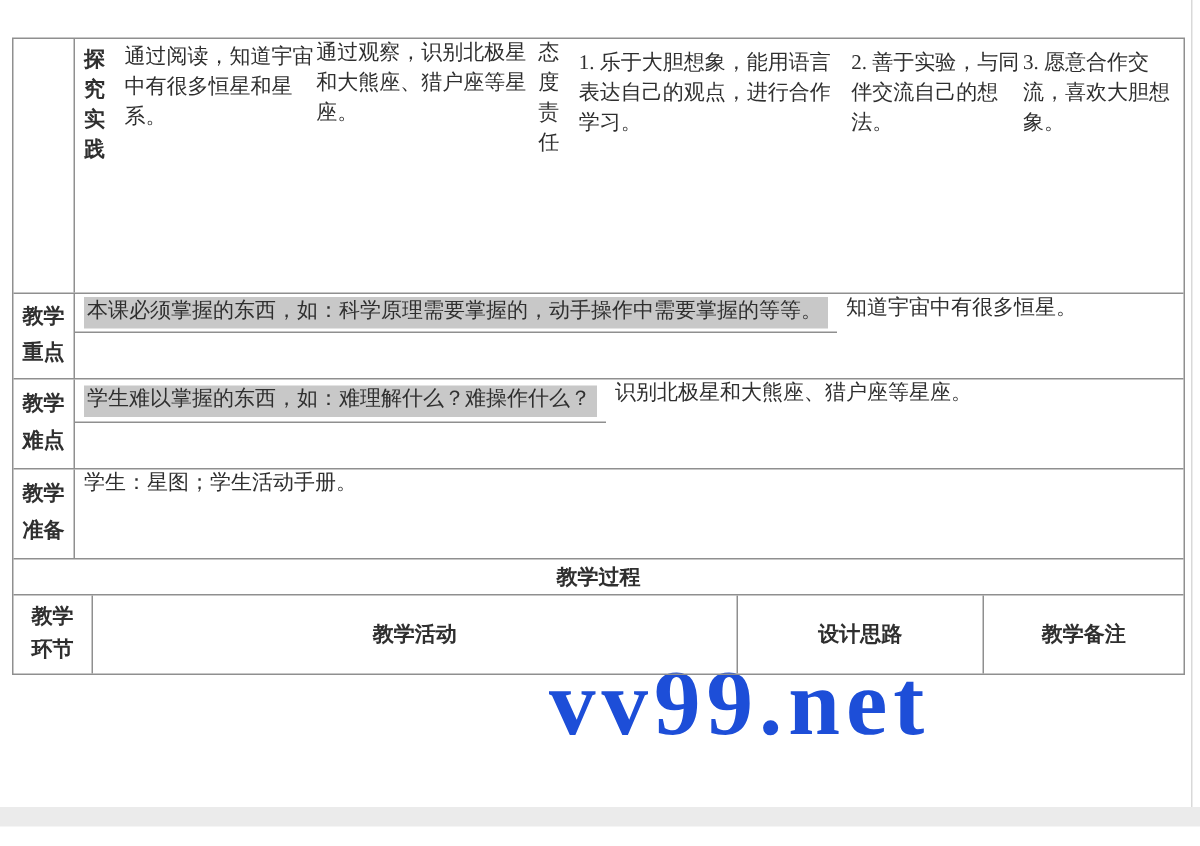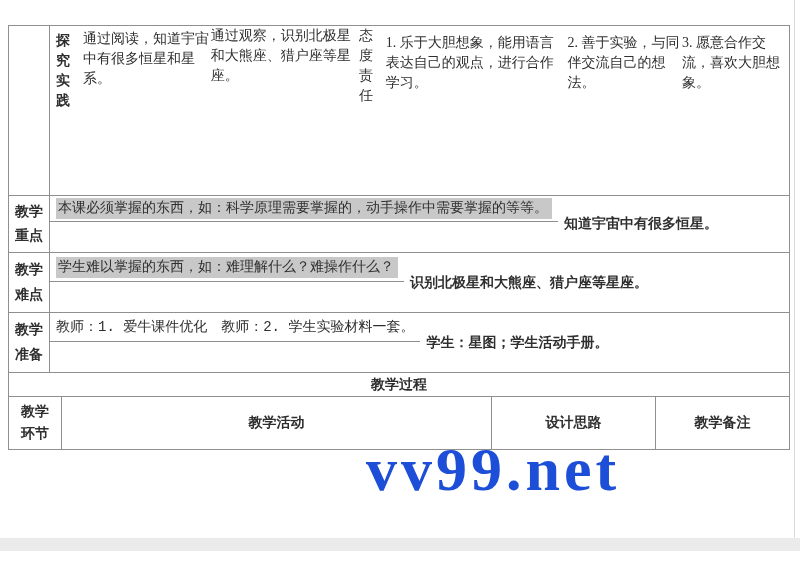--- a/index.html
+++ b/index.html
@@ -63,21 +63,21 @@
   .obj-l2 { line-height:20px; }
   .obj-h2 { font-weight:normal; line-height:20px; }
   .obj-n  { margin-top:7px; line-height:20px; }
 
   
   .row-pair .sub1 {
     height:26px; border-bottom:1px solid #8f8f8f;
     display:flex; align-items:center; padding:0 6px;font-family:Liberation Mono, monospace;
   }
   .row-pair .sub2 {
-    flex:1; display:flex; align-items:center; padding:0 6px;font-weight:bold;
+    flex:1; display:flex; align-items:flex-start; padding:0 6px;
   }
   .row-keypoints .sub1 { height:26px; }
   .row-keypoints { height:57px; }
   .row-difficulties { height:60px; }
   .row-difficulties .sub1 { height:29px; }
   .row-preparation { height:60px; }
   .row-preparation .sub1 { height:29px; }
   .hl {
     background:#c8c8c8;
     padding:1px 4px 2px 2px;
@@ -156,23 +156,20 @@
         </div>
       </div>
     </div>
 
     <div class="trow row-pair row-preparation">
       <div class="lbl-cell">
         <span>教学</span>
         <span>准备</span>
       </div>
       <div class="content-cell">
-        <div class="sub1">
-          <span>教师：1. 爱牛课件优化　教师：2. 学生实验材料一套。</span>
-        </div>
         <div class="sub2">
           <span>学生：星图；学生活动手册。</span>
         </div>
       </div>
     </div>
 
     <div class="trow row-process">
       <span>教学过程</span>
     </div>
 

